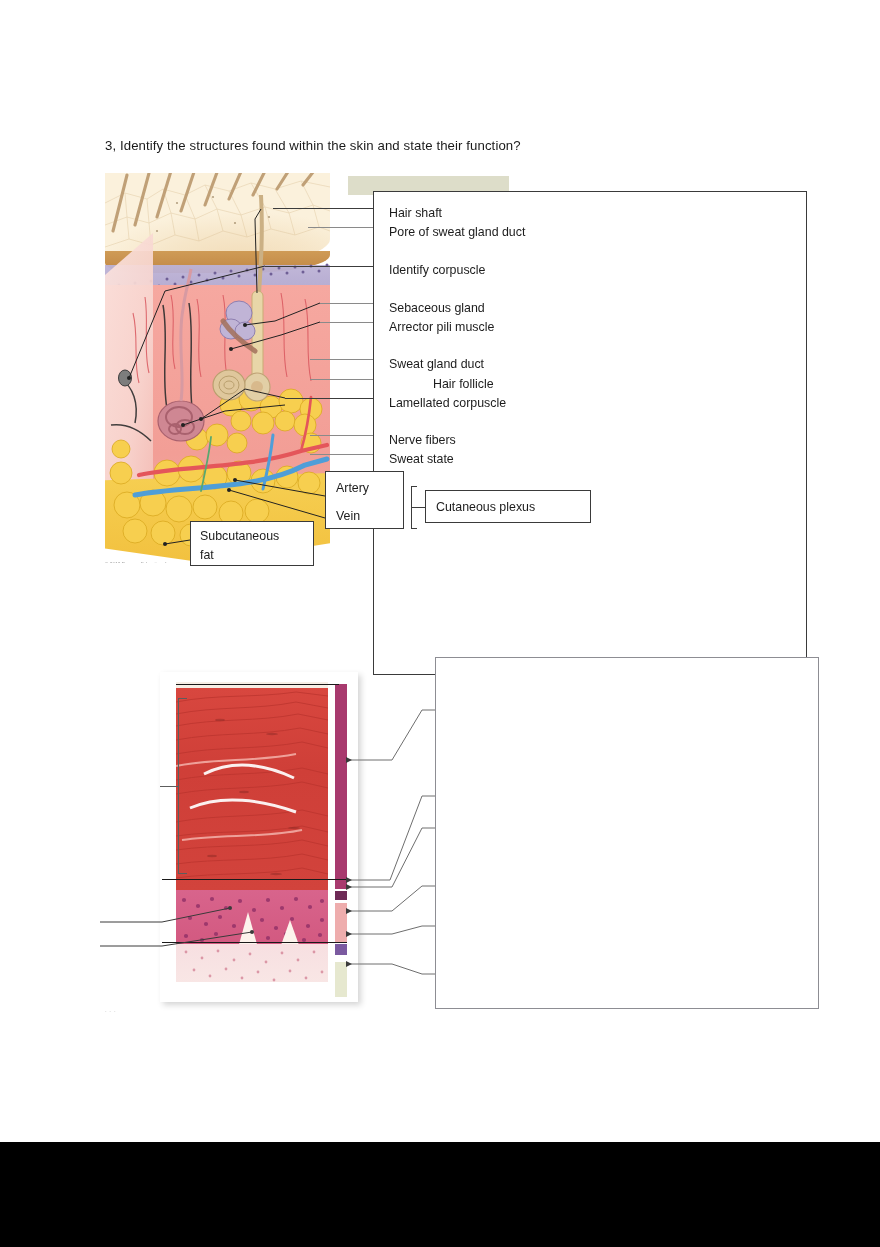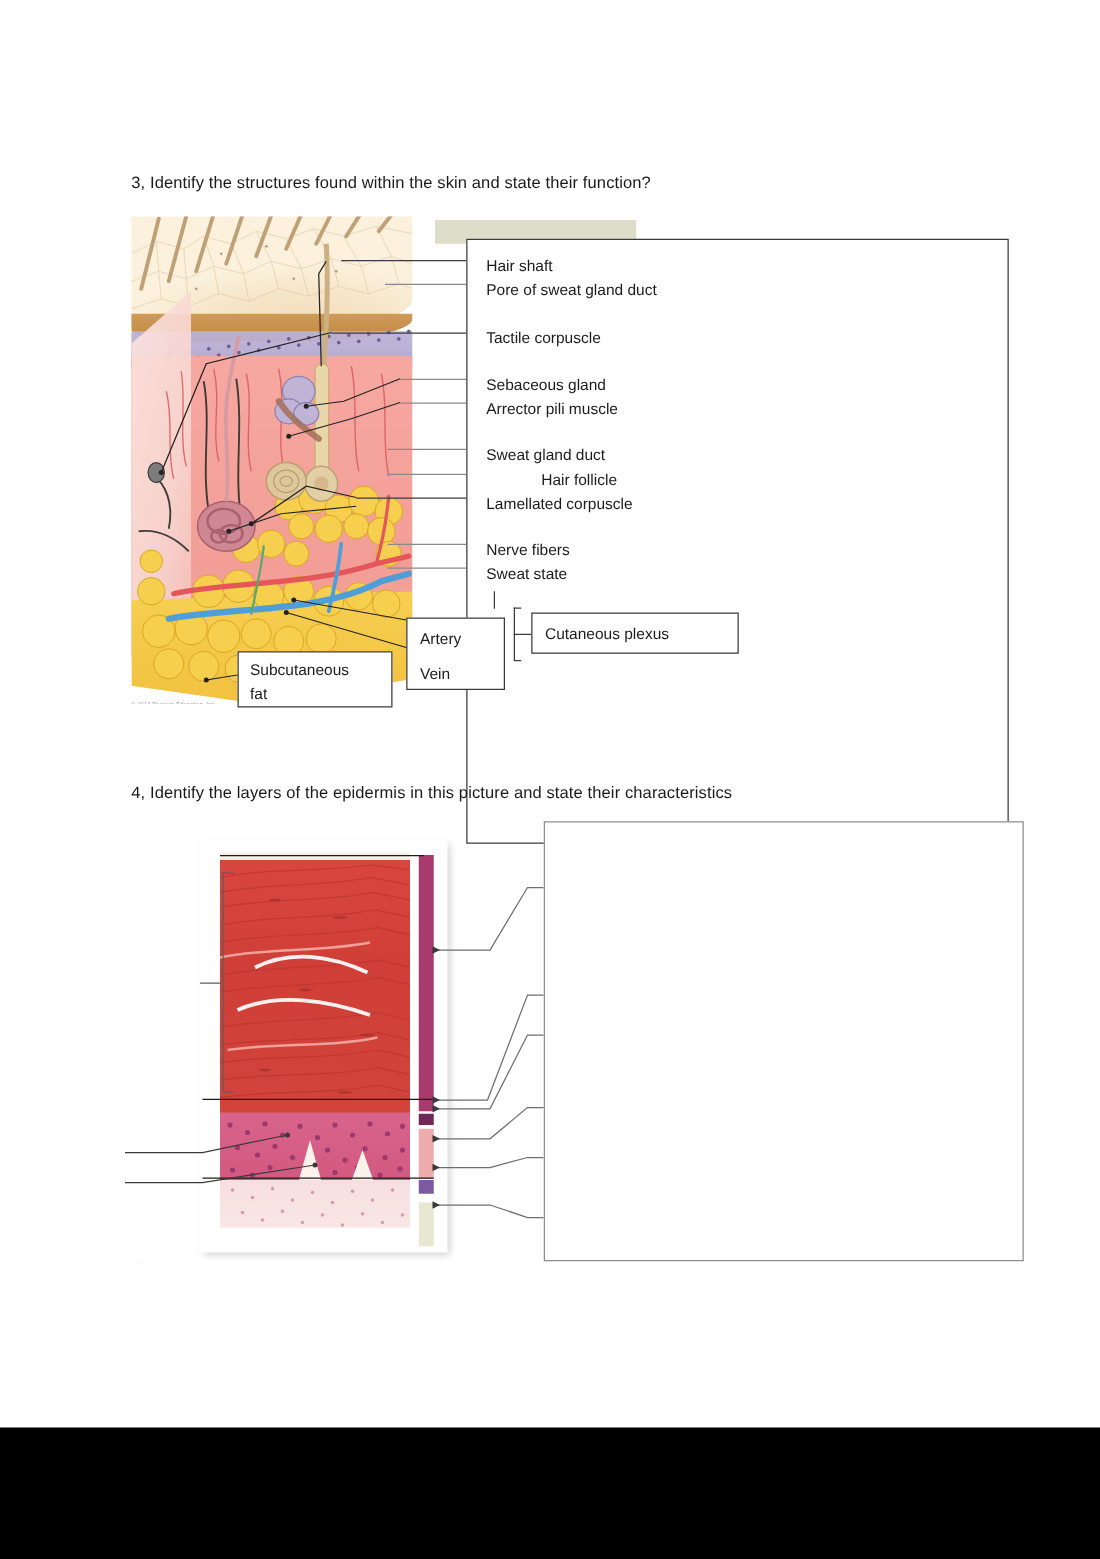--- a/index.html
+++ b/index.html
@@ -468,33 +468,33 @@
         <circle cx="140" cy="152" r="2"></circle>
         <circle cx="126" cy="176" r="2"></circle>
         <circle cx="96" cy="246" r="2"></circle>
         <circle cx="78" cy="252" r="2"></circle>
       </g>
     </svg>
 
     <div class="label-box" style="left:268px; top:18px; width:434px; height:484px;">
       <div class="lbl" style="left:15px; top:14px;">Hair shaft</div>
       <div class="lbl" style="left:15px; top:33px;">Pore of sweat gland duct</div>
-      <div class="lbl" style="left:15px; top:71px;">Tactile corpuscle</div>
+      <div class="lbl" style="left:15px; top:71px;">Identify corpuscle</div>
       <div class="lbl" style="left:15px; top:109px;">Sebaceous gland</div>
       <div class="lbl" style="left:15px; top:128px;">Arrector pili muscle</div>
       <div class="lbl" style="left:15px; top:165px;">Sweat gland duct</div>
       <div class="lbl" style="left:15px; top:185px;margin-left:44px;">Hair follicle</div>
       <div class="lbl" style="left:15px; top:204px;">Lamellated corpuscle</div>
       <div class="lbl" style="left:15px; top:241px;">Nerve fibers</div>
       <div class="lbl" style="left:15px; top:260px;">Sweat state</div>
     </div>
 
     <div class="bracket-v" style="left:290px; top:300px; height:14px;"></div>
 
-    <div class="label-box" style="left:220px; top:321px; width:79px; height:58px;">
+    <div class="label-box" style="left:220px; top:298px; width:79px; height:58px;">
       <div class="lbl" style="left:10px; top:9px;">Artery</div>
       <div class="lbl" style="left:10px; top:37px;">Vein</div>
     </div>
 
     <svg style="position:absolute;left:0;top:295px;width:300px;height:80px;overflow:visible;" viewBox="0 0 300 80">
       <g stroke="#222" stroke-width="1" fill="none">
         <path d="M220,28 L130,12"></path>
         <path d="M220,50 L124,22"></path>
       </g>
       <g fill="#222">
@@ -515,21 +515,20 @@
     <div class="label-box" style="left:85px; top:348px; width:124px; height:45px;">
       <div class="lbl" style="left:9px; top:7px;">Subcutaneous</div>
       <div class="lbl" style="left:9px; top:26px;">fat</div>
     </div>
     <svg style="position:absolute;left:0;top:340px;width:200px;height:60px;overflow:visible;" viewBox="0 0 200 60">
       <path d="M85,27 L60,31" stroke="#222" stroke-width="1" fill="none"></path>
       <circle cx="60" cy="31" r="2" fill="#222"></circle>
     </svg>
   </div>
 
-  <div class="question" style="left:105px; top:625px;">4, Identify the layers of the epidermis in this picture and state their characteristics</div>
 
   <div id="fig2">
 
     <div class="micro-frame">
       <div class="micro-img">
         <div class="corneum-top-pale"></div>
         <div class="corneum">
           <svg viewBox="0 0 152 205" preserveAspectRatio="none" style="width:152px;height:205px;">
             <g fill="none" stroke="#b9332d" stroke-width="1" opacity=".7">
               <path d="M0,14 C40,6 80,10 120,4 L152,8"></path>

